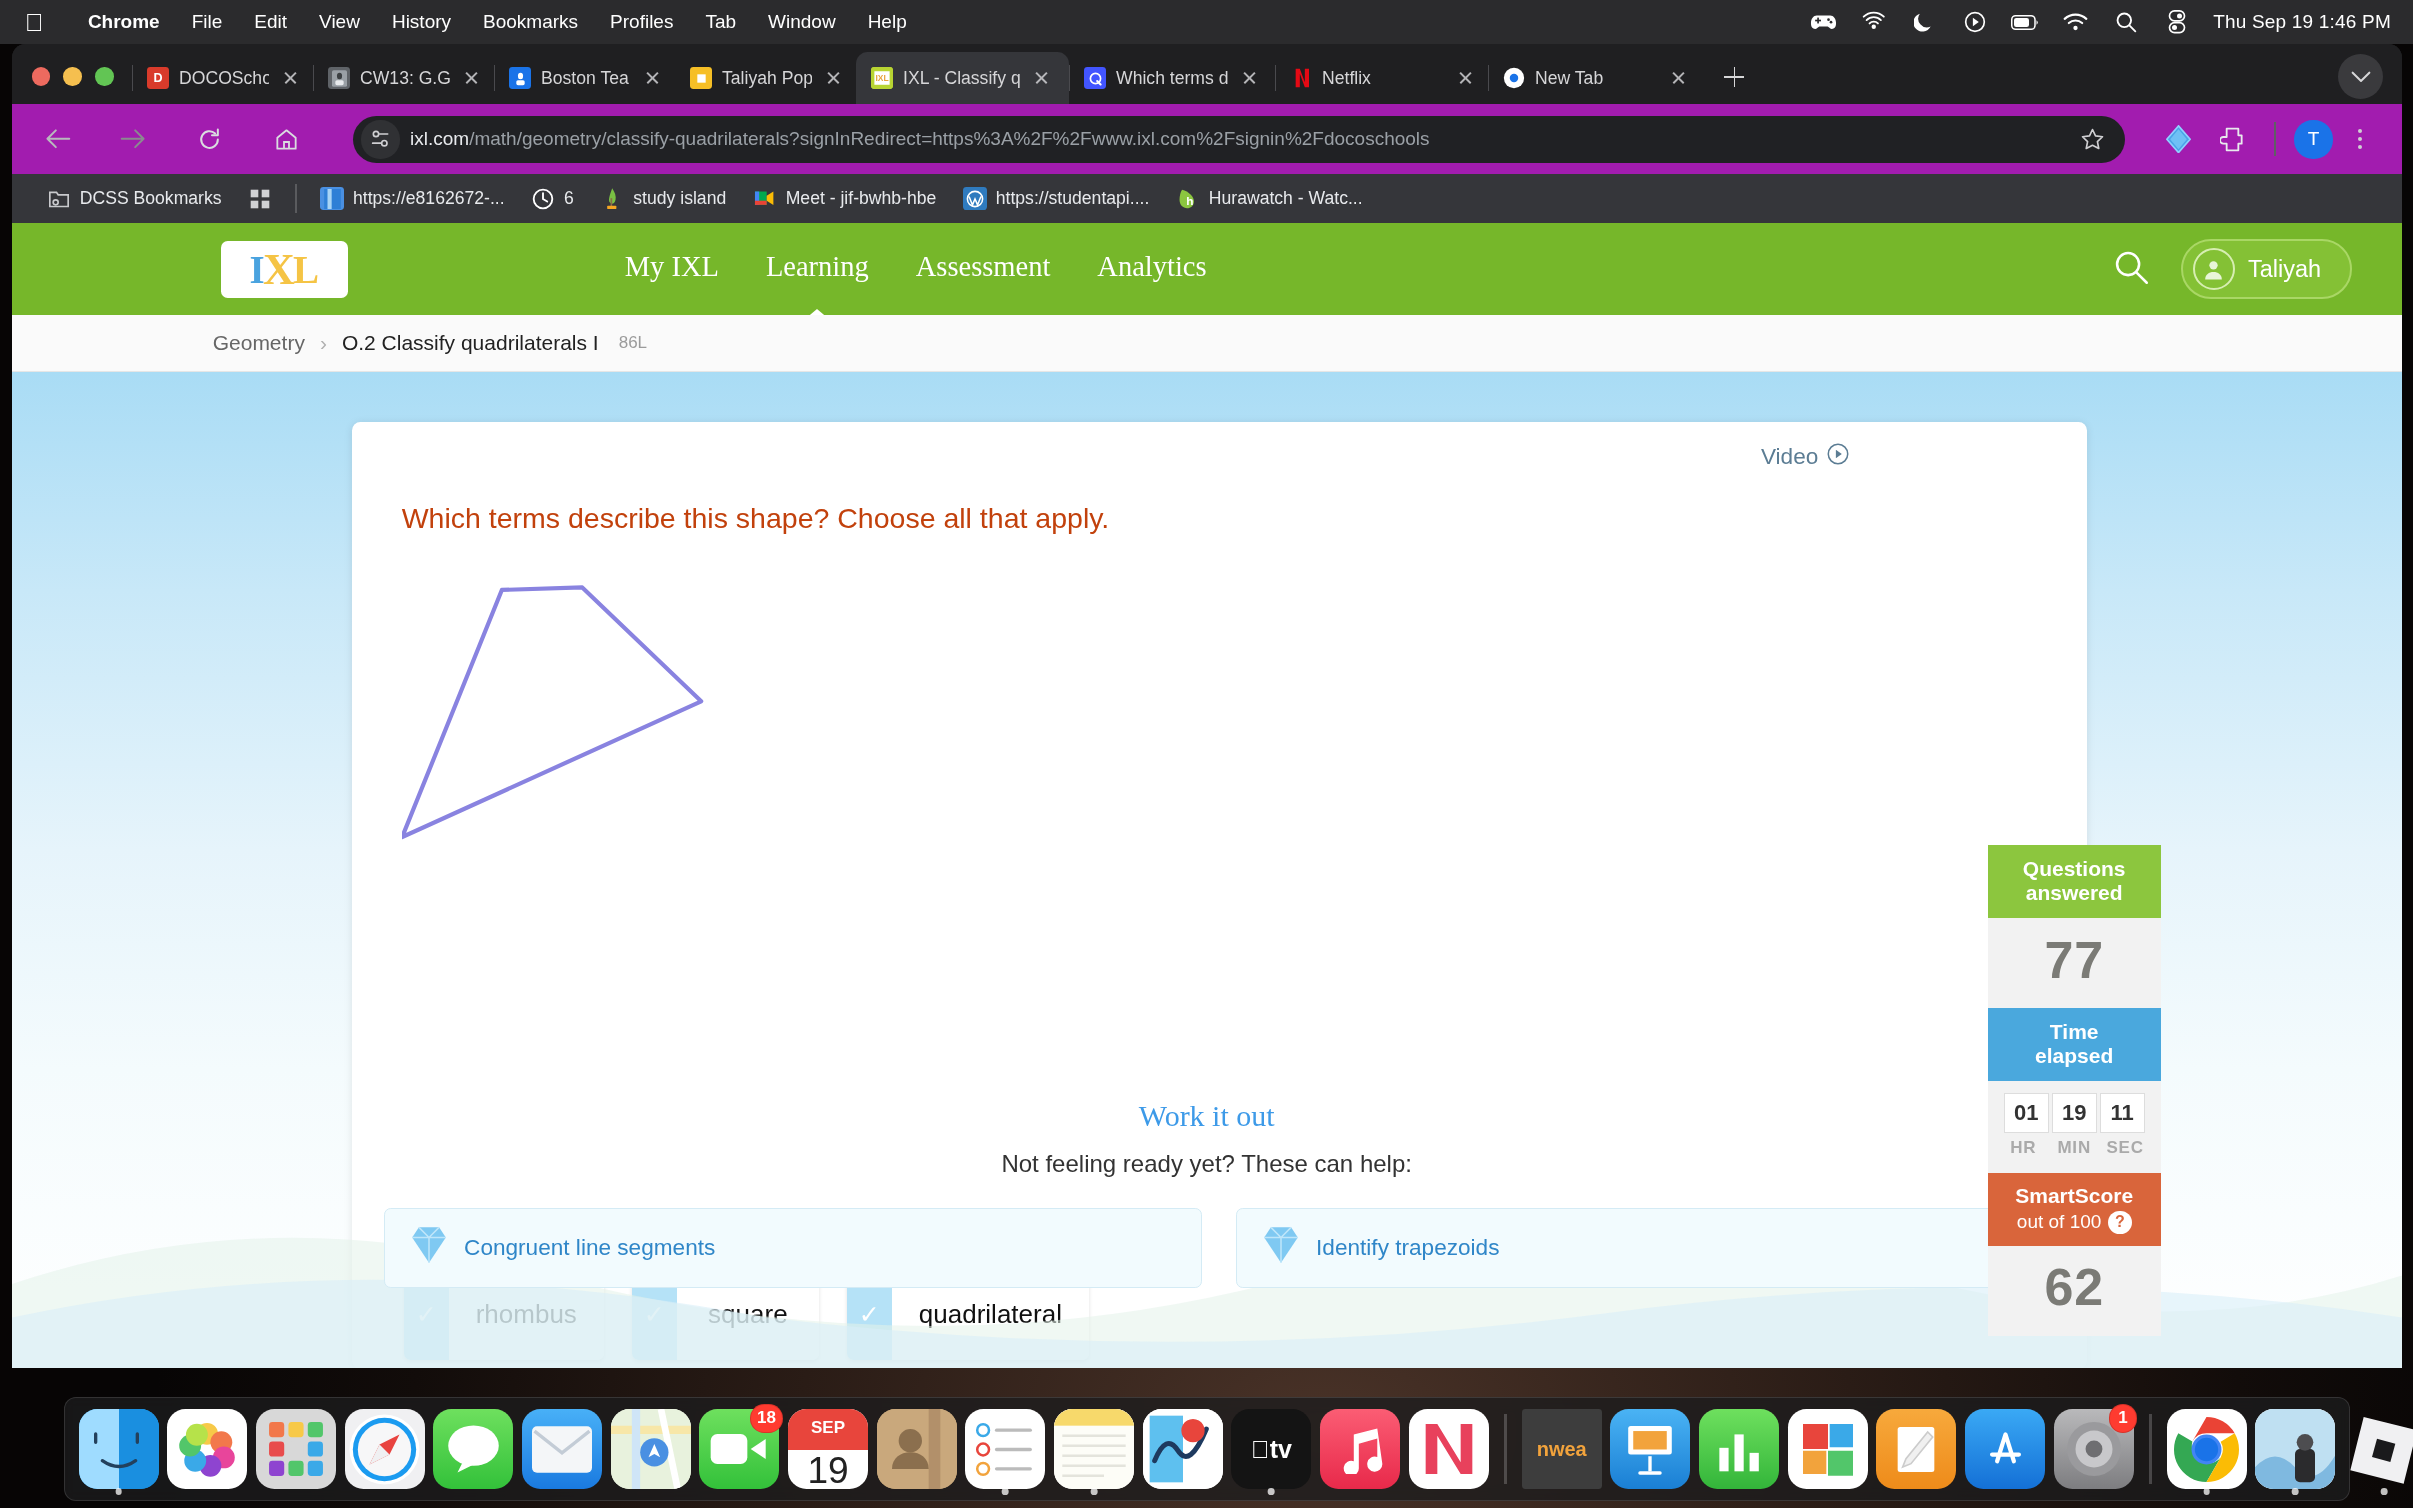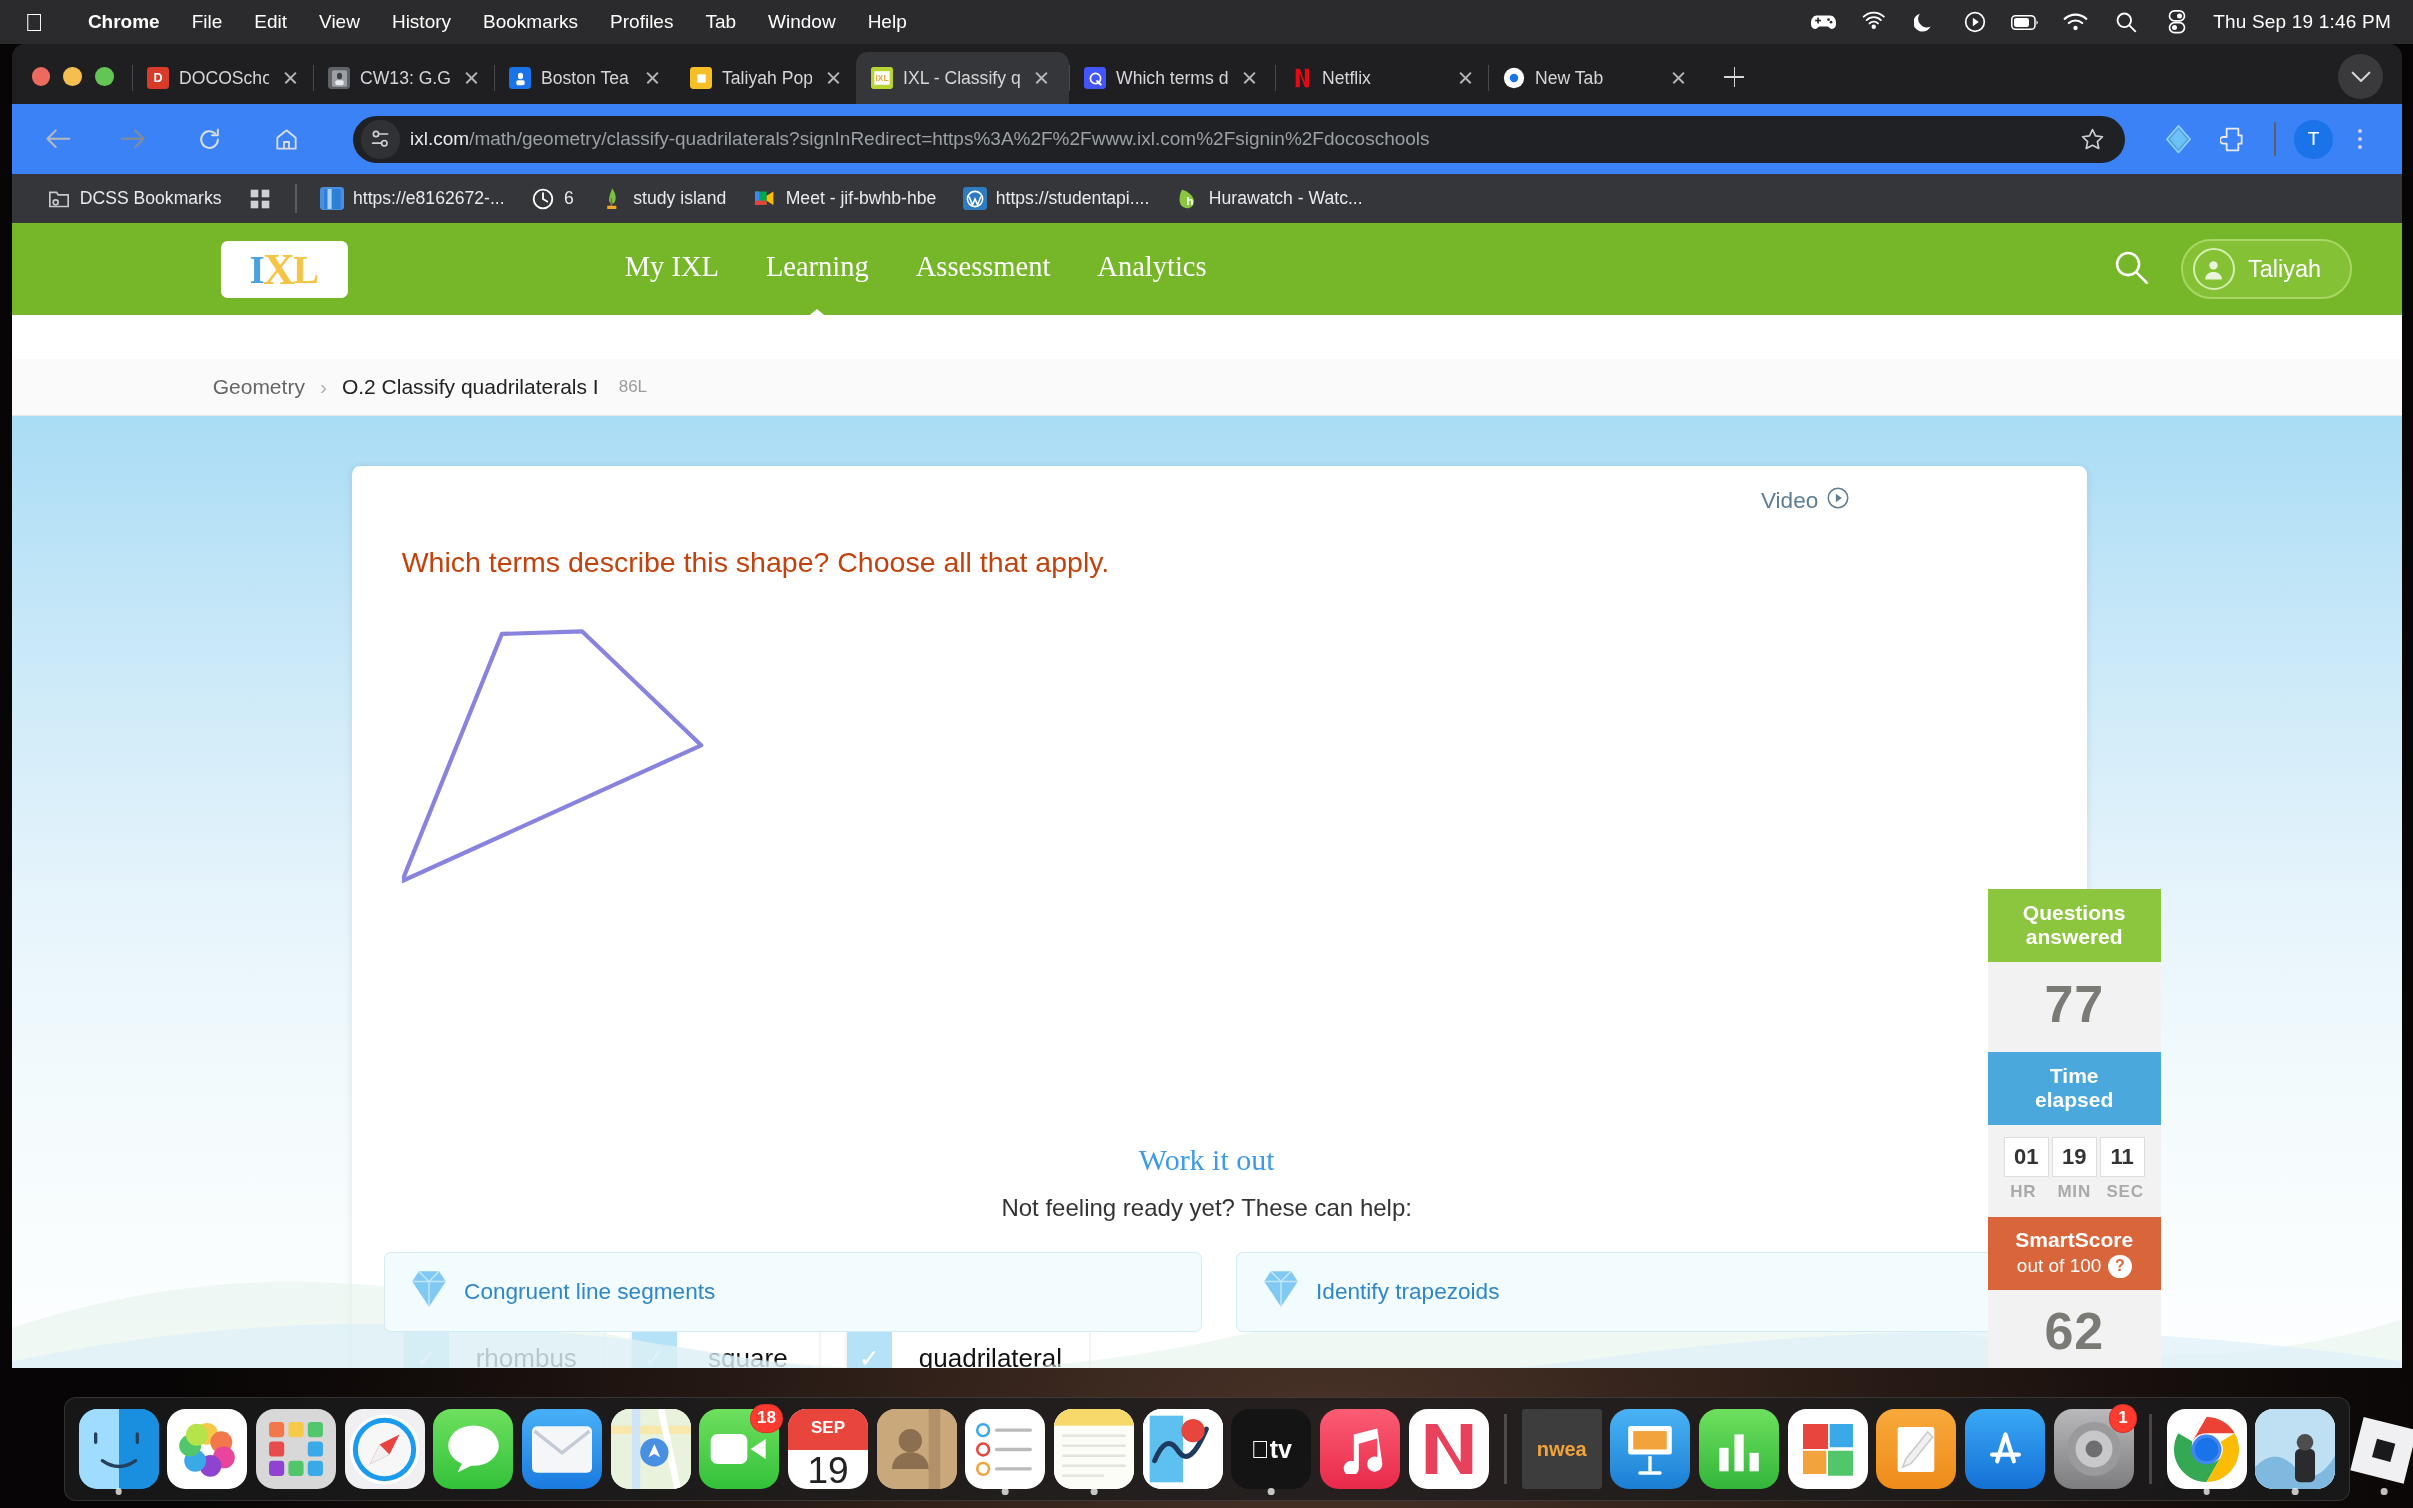--- a/index.html
+++ b/index.html
@@ -81,21 +81,21 @@
   }
   .newtab::before { left: 11.7px; top: 21px; width: 20px; height: 1.7px; }
   .newtab::after  { left: 21px; top: 11.7px; width: 1.7px; height: 20px; }
   .tab-chevron {
     width: 45px; height: 45px; border-radius: 22.6px; background: #3a3a3d;
     margin: 0 18.4px 5px auto; flex: 0 0 45px;
     display: flex; align-items: center; justify-content: center;
   }
   
   .toolbar {
-    height: 70px; background: #3b82f6; display: flex; align-items: center; gap: 16px; padding: 0 22px;
+    height: 70px; background: #a21caf; display: flex; align-items: center; gap: 16px; padding: 0 22px;
   }
   .tb-btn { width: 47px; height: 47px; display:flex; align-items:center; justify-content:center; margin-right: 13.4px; }
   .omnibox {
     flex: 1; height: 47px; background: #202124; border-radius: 23.5px;
     display: flex; align-items: center; padding: 0 13.4px 0 8.4px; margin: 0 13.4px; min-width: 0;
   }
   .omni-site-chip {
     width: 39px; height: 39px; border-radius: 19px; background: #303134;
     display: flex; align-items: center; justify-content: center; flex: 0 0 39px; margin-right: 10px;
   }
@@ -150,21 +150,21 @@
     border: 2.5px solid #a9d765; border-radius: 30px; background: #84c135; color: #fff; font-size: 23.5px;
   }
   .user-av {
     width: 42px; height: 42px; border-radius: 21px; border: 2.5px solid #d7eeb2;
     display: flex; align-items: center; justify-content: center;
   }
 
   
   .crumb-bar {
     height: 57px; background: #fafafa; border-bottom: 0.8px solid #e6e6e6;
-    display: flex; align-items: center; padding: 0 50px; position: relative; margin-top: 44px;
+    display: flex; align-items: center; padding: 0 50px; position: relative;
   }
   .crumbs { display: flex; align-items: center; gap: 15px; margin-left: 151px; }
   .crumb-root { color: #666; font-size: 21px; }
   .crumb-sep { color: #b0b0b0; font-size: 21px; }
   .crumb-cur { color: #222; font-size: 21px; }
   .crumb-lvl { color: #9b9b9b; font-size: 17px; margin-left: 5px; }
   .prize-banner {
     margin-left: auto; margin-right: 147px; height: 42px; background: #e8f7fb;
     display: flex; align-items: center; gap: 11.7px; padding: 0 17px; font-size: 18.4px; color: #333;
   }

